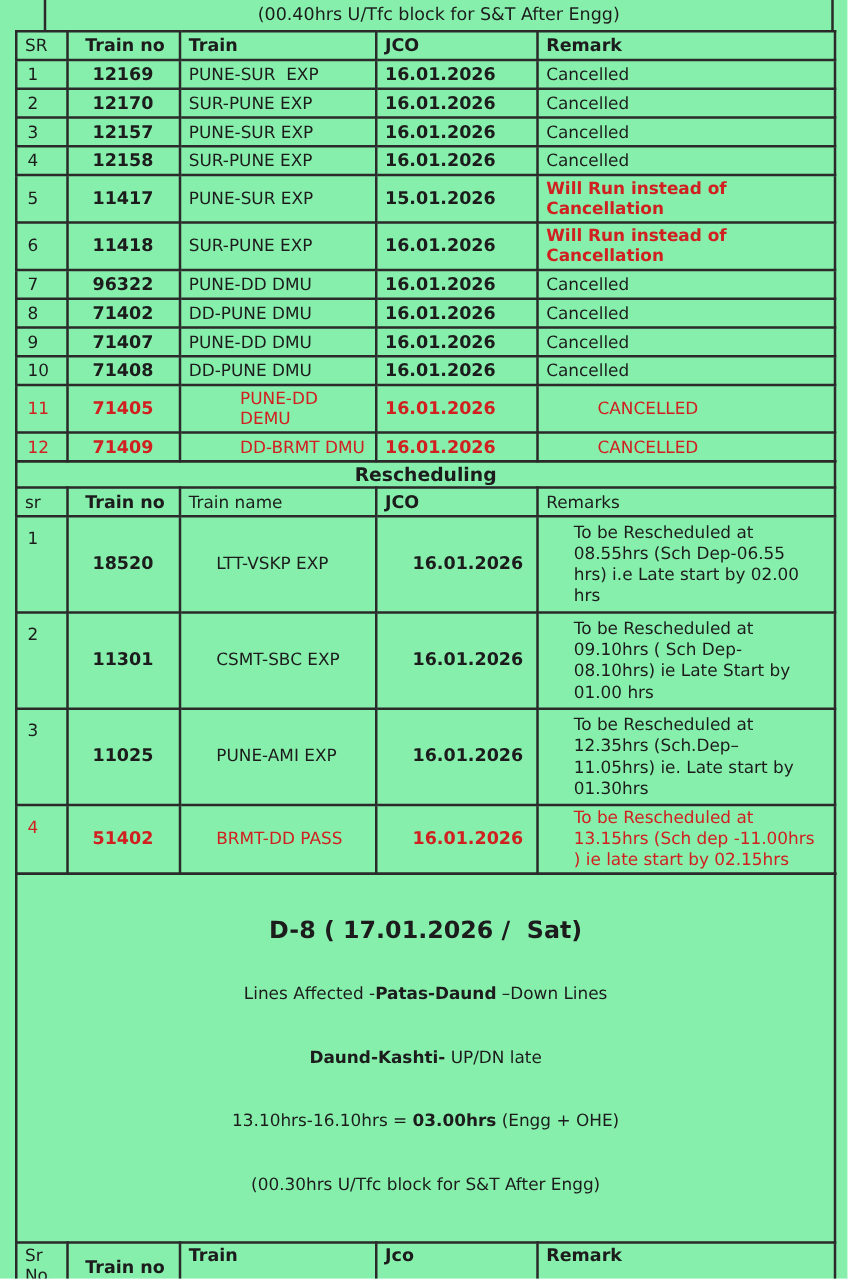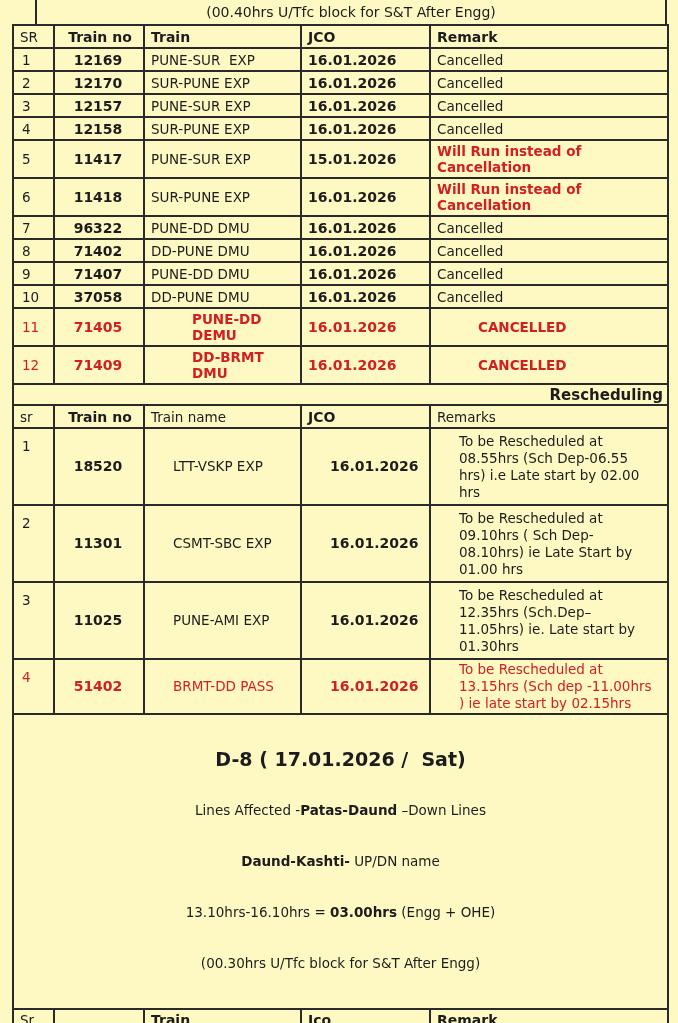--- a/index.html
+++ b/index.html
@@ -1,19 +1,19 @@
 <!DOCTYPE html>
 <html style="--red: #d02020; --ink: #1c1c1c;"><head>
 <meta charset="utf-8">
 <style>
   :root { --red:#d02020; --ink:#1c1c1c; --line:#2a2a2a; }
   html,body { margin:0; padding:0; background:#ffffff; }
   .page {
     position:relative; width:678px; height:1023px; overflow:hidden;
-    background:#fef9c3; color:var(--ink);
+    background:#86efac; color:var(--ink);
     font-family:"DejaVu Sans","Liberation Sans",sans-serif;
     font-size:13.5px;
   }
   .top-note {
     box-sizing:border-box; margin-left:35px; width:632px; height:24px;
     border-left:2px solid var(--line); border-right:2px solid var(--line);
     display:flex; align-items:center; justify-content:center;
     font-size:14px; white-space:pre-wrap;
   }
   table.grid {
@@ -25,40 +25,40 @@
   .grid th, .grid td {
     border:2px solid var(--line); box-sizing:border-box;
     padding:2px 4px 2px 6px; line-height:16px; vertical-align:middle;
     white-space:pre-wrap; overflow:hidden; text-align:left; font-size:13.5px;
   }
   col.w-sr{width:41px} col.w-no{width:90px} col.w-train{width:157px}
   col.w-jco{width:129px} col.w-rem{width:238px}
 
   .grid th { font-weight:bold; font-size:14px; }
   th.plain { font-weight:normal; font-size:13.5px; }
-  .grid td.c-train_no { font-weight:bold; text-align:center; font-size:14px; padding-left:2px; }
+  .grid td.c-train_no { font-weight:bold; font-size:14px; padding-left:19px; }
   .grid th.c-train_no { text-align:center; }
   .grid td.c-jco { font-weight:bold; font-size:14px; }
   .grid td.c-sr { padding-left:8px; }
   .t1 tr.data, .t2 tr.data { height:23px; }
 
   
   tr.hl-remark td.c-remark { color:var(--red); font-weight:bold;margin-top:21px; }
   tr.hl-row td { color:var(--red); }
-  tr.hl-row td.c-train, tr.hl-row td.c-remark { font-weight:bold;padding-left:47px; }
+  tr.hl-row td.c-train, tr.hl-row td.c-remark { font-weight:normal;padding-left:47px; }
   tr.hl-row-plain td { color:var(--red); }
 
   
   .t-resched td { line-height:17px;padding-left:28px; }
   .t-resched td.c-sr { vertical-align:top; padding-top:9px; }
   .t-resched tbody tr:nth-child(-n+3) { height:77px; }
   .t-resched tbody tr:nth-child(4) { height:48px; }
   .t-resched td.c-remark { padding-top:1px; padding-bottom:1px; }
   th.section-title {
-    text-align:right; font-size:15px; height:21px; padding:1px 4px;
+    text-align:center; font-size:15px; height:21px; padding:1px 4px;
   }
 
   
   td.d8-cell { text-align:center; padding:3px 4px; }
   .d8-line { line-height:19px; white-space:pre-wrap; }
   .d8-title { font-weight:bold; font-size:19px; }
 
   
   .t2 thead tr { height:40px; }
   .t2 thead th { vertical-align:top; }
@@ -151,21 +151,21 @@
         </tr>
         <tr class="data">
           <td class="c-sr">9</td>
           <td class="c-train_no">71407</td>
           <td class="c-train">PUNE-DD DMU</td>
           <td class="c-jco">16.01.2026</td>
           <td class="c-remark">Cancelled</td>
         </tr>
         <tr class="data">
           <td class="c-sr">10</td>
-          <td class="c-train_no">37058</td>
+          <td class="c-train_no">71408</td>
           <td class="c-train">DD-PUNE DMU</td>
           <td class="c-jco">16.01.2026</td>
           <td class="c-remark">Cancelled</td>
         </tr>
         <tr class="data hl-row">
           <td class="c-sr">11</td>
           <td class="c-train_no">71405</td>
           <td class="c-train">PUNE-DD DEMU</td>
           <td class="c-jco">16.01.2026</td>
           <td class="c-remark">CANCELLED</td>
@@ -249,21 +249,21 @@
         <col class="w-no">
         <col class="w-train">
         <col class="w-jco">
         <col class="w-rem">
     </colgroup>
     <thead>
       <tr>
         <td class="d8-cell" colspan="5">
           <div class="d8-line d8-title">D-8 ( 17.01.2026 /  Sat)</div>
           <div class="d8-line"><span>Lines Affected -</span><b>Patas-Daund</b><span> –Down Lines</span></div>
-          <div class="d8-line"><b>Daund-Kashti-</b><span> UP/DN name</span></div>
+          <div class="d8-line"><b>Daund-Kashti-</b><span> UP/DN late</span></div>
           <div class="d8-line"><span>13.10hrs-16.10hrs = </span><b>03.00hrs</b><span> (Engg + OHE)</span></div>
           <div class="d8-line">(00.30hrs U/Tfc block for S&amp;T After Engg)</div>
         </td>
       </tr>
       <tr>
         <th class="plain c-sr">Sr
 No.</th>
         <th class="c-train_no">Train no</th>
         <th class="c-train">Train</th>
         <th class="c-jco">Jco</th>

